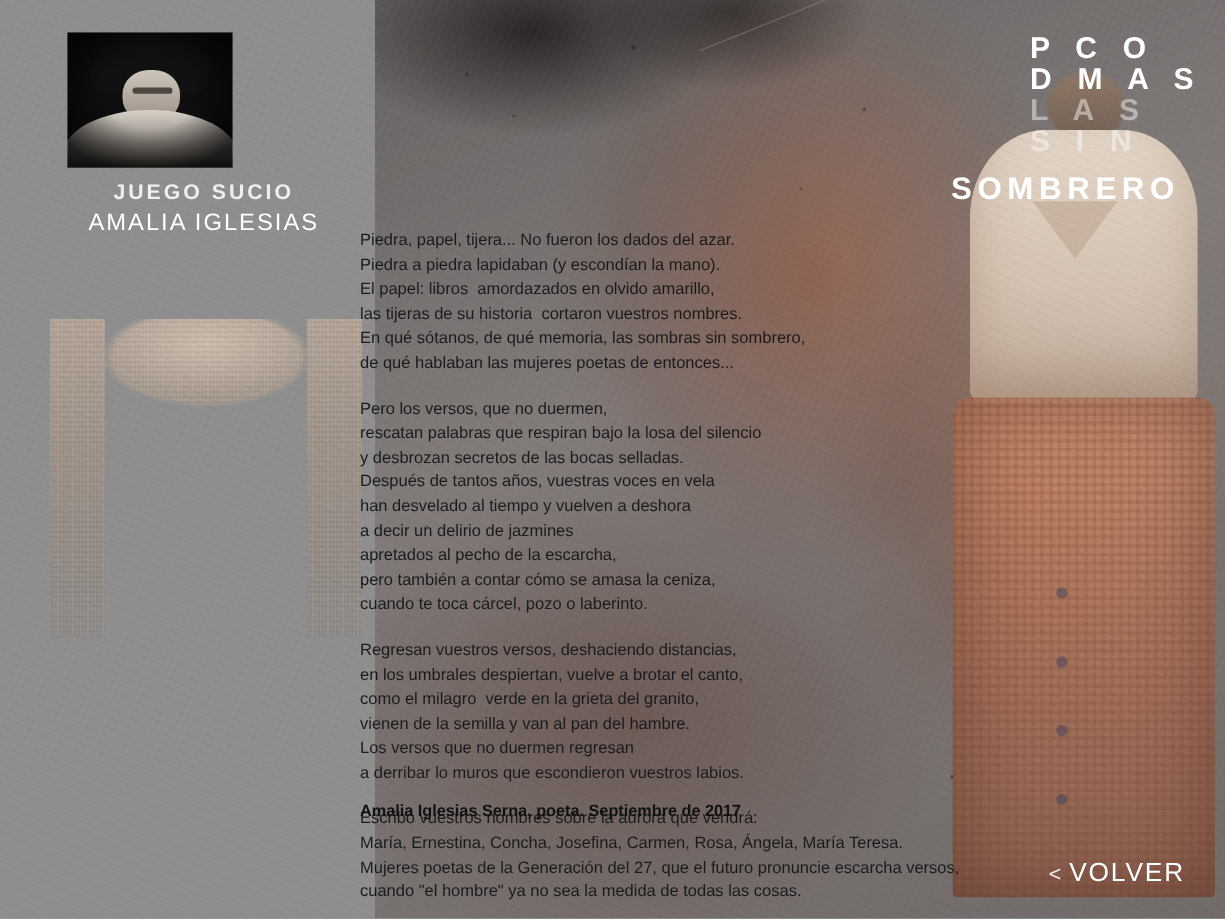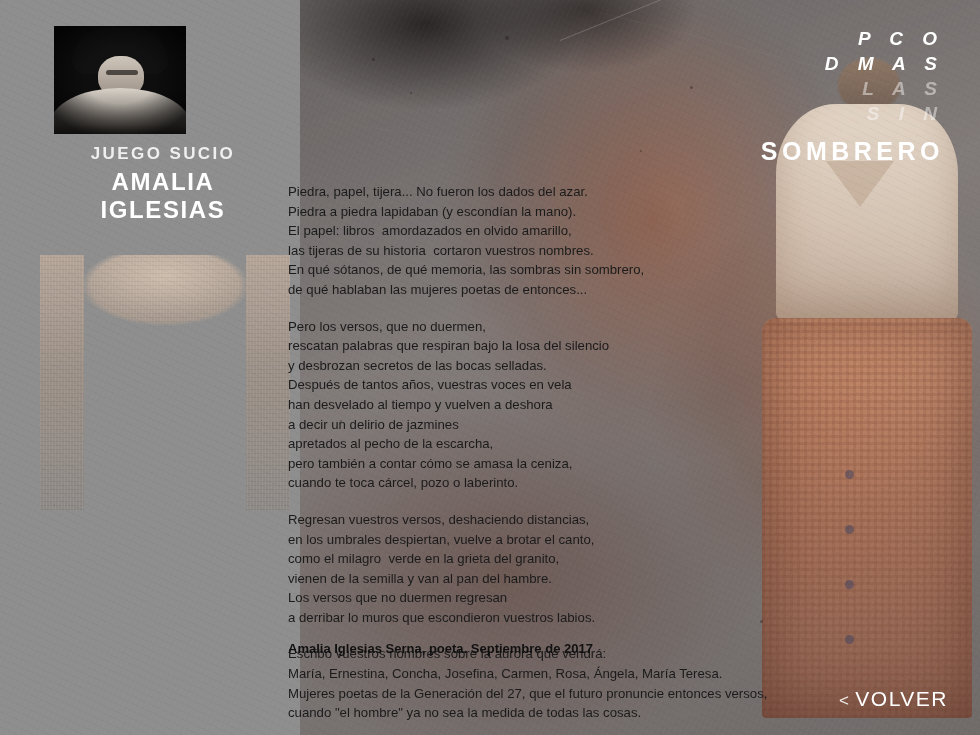--- a/index.html
+++ b/index.html
@@ -146,28 +146,28 @@
     background:radial-gradient(ellipse 90px 70px at 50% 46%, rgba(0,0,0,0) 40%, rgba(0,0,0,.75) 92%);
   }
 
   
   .left-titles{position:absolute;left:48px;top:144px;width:230px;text-align:center;}
   .title-sub{
     color:#efefef;font-size:17px;letter-spacing:2.4px;font-weight:700;
     font-family:"Liberation Sans", sans-serif;margin:0 0 4px 0;
   }
   .title-name{
-    color:#ffffff;font-size:24px;letter-spacing:1.6px;font-weight:700;margin:0;
+    color:#ffffff;font-size:19px;letter-spacing:1.6px;font-weight:400;margin:0;
   }
 
   
   .stack-title{
     position:absolute;right:36px;top:26px;width:120px;
-    text-align:right;color:#fff;font-weight:700;
-    letter-spacing:7px;line-height:25px;font-size:19px;font-style:italic;
+    color:#fff;font-weight:700;
+    letter-spacing:7px;line-height:25px;font-size:24px;
   }
   .stack-title div{white-space:pre;}
   .stack-title .faint{opacity:.45;}
   .stack-title .strong{opacity:1;}
   .sombrero{
     position:absolute;right:36px;top:137px;
     color:#fff;font-size:25px;font-weight:700;letter-spacing:4.5px;margin-left:44px;
   }
 
   
@@ -270,21 +270,21 @@
       <div class="line">Regresan vuestros versos, deshaciendo distancias,</div>
       <div class="line">en los umbrales despiertan, vuelve a brotar el canto,</div>
       <div class="line">como el milagro  verde en la grieta del granito,</div>
       <div class="line">vienen de la semilla y van al pan del hambre.</div>
       <div class="line">Los versos que no duermen regresan</div>
       <div class="line">a derribar lo muros que escondieron vuestros labios.</div>
     </div>
     <div class="stanza">
       <div class="line">Escribo vuestros nombres sobre la aurora que vendrá:</div>
       <div class="line">María, Ernestina, Concha, Josefina, Carmen, Rosa, Ángela, María Teresa.</div>
-      <div class="line">Mujeres poetas de la Generación del 27, que el futuro pronuncie entonces versos,</div>
+      <div class="line">Mujeres poetas de la Generación del 27, que el futuro pronuncie escarcha versos,</div>
       <div class="line">cuando "el hombre" ya no sea la medida de todas las cosas.</div>
     </div>
   </div>
 
   <div class="signature">Amalia Iglesias Serna, poeta. Septiembre de 2017</div>
 
   <a class="back-link" href="#">
     <span class="chev">&lt;</span><span>VOLVER</span>
   </a>
 

